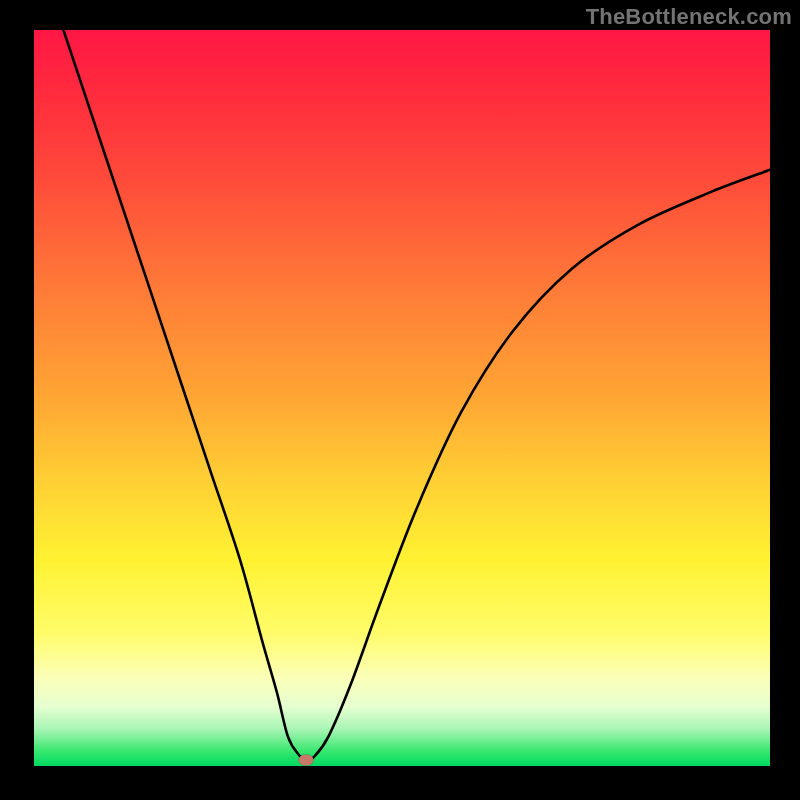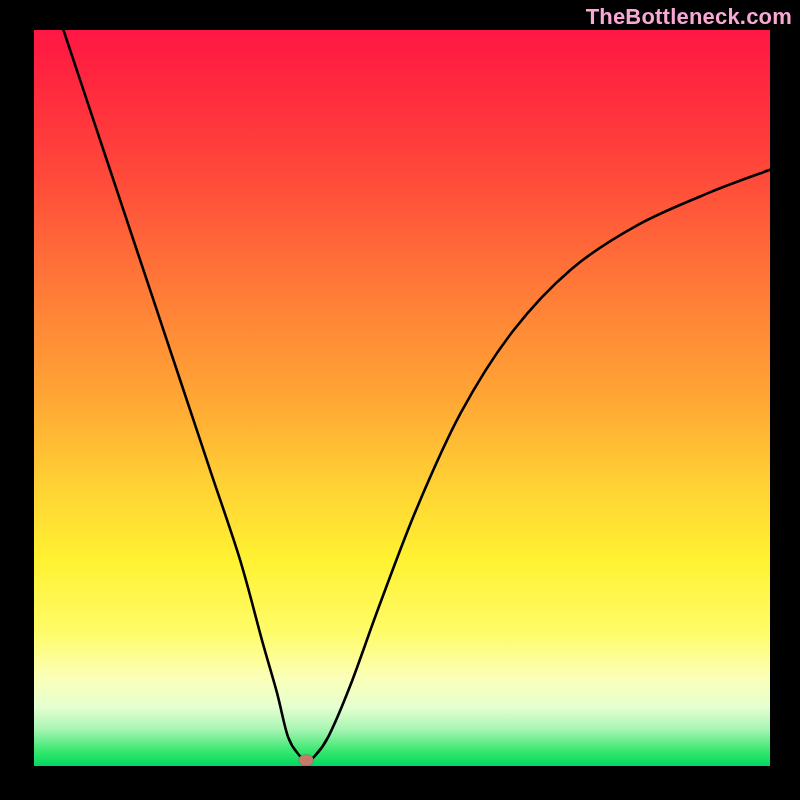--- a/index.html
+++ b/index.html
@@ -8,21 +8,21 @@
     height: 800px;
     background: #000;
     position: relative;
     overflow: hidden;
     font-family: Arial, Helvetica, sans-serif;
   }
   .watermark {
     position: absolute;
     top: 4px;
     right: 8px;
-    color: #f9a8d4;
+    color: #737373;
     font-size: 22px;
     font-weight: 600;
     letter-spacing: 0.2px;
     z-index: 10;
   }
   .plot {
     position: absolute;
     left: 34px;
     top: 30px;
     width: 736px;

